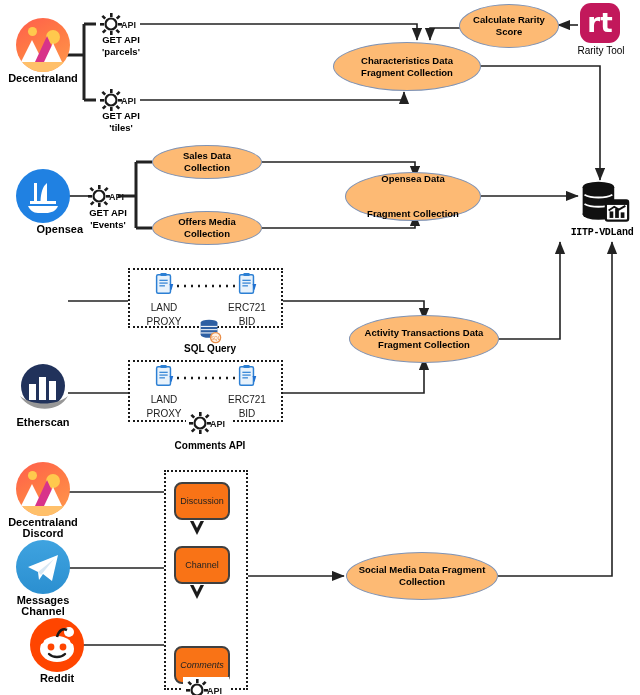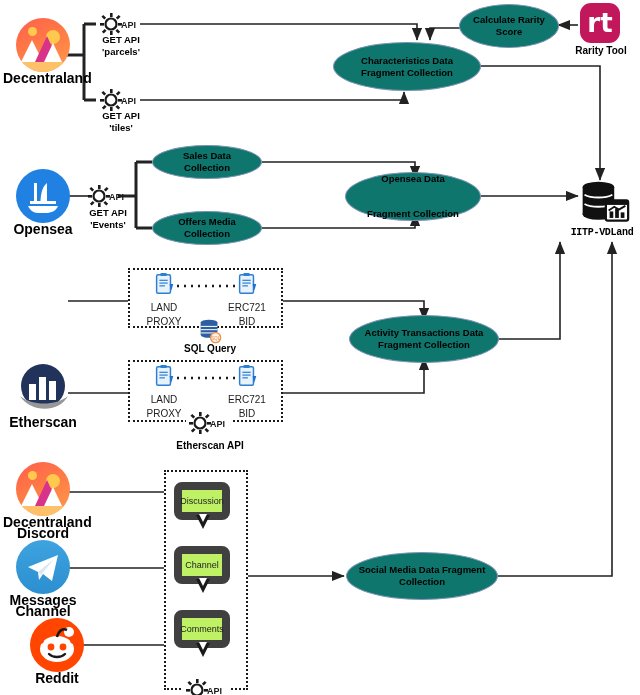--- a/index.html
+++ b/index.html
@@ -3,21 +3,21 @@
 <meta charset="utf-8">
 <style>
   html,body{margin:0;padding:0;background:#ffffff;}
   body{width:640px;height:695px;position:relative;overflow:hidden;
        font-family:"Liberation Sans",sans-serif;color:#000;}
   #canvas{position:absolute;left:0;top:0;width:640px;height:695px;}
   svg.wires{position:absolute;left:0;top:0;width:640px;height:695px;pointer-events:none;}
 
   
   .srcblock{position:absolute;width:80px;text-align:center;}
-  .srcblock .cap{font-size:14px;font-weight:bold;line-height:11.5px;margin-top:1px;}
+  .srcblock .cap{font-size:11px;font-weight:bold;line-height:11.5px;margin-top:1px;}
   .logo{width:54px;height:54px;margin:0 auto;position:relative;}
 
   
   .dcl{border-radius:50%;overflow:hidden;
        background:linear-gradient(150deg,#ff5e4d 0%,#ff7a45 45%,#ff9a4d 100%);}
   .dcl .dot1{position:absolute;width:9px;height:9px;border-radius:50%;background:#ffc94d;left:12px;top:9px;}
   .dcl .dot2{position:absolute;width:14px;height:14px;border-radius:50%;background:#ffc94d;left:30px;top:12px;}
   .dcl .t-white-l{position:absolute;left:5px;bottom:10px;width:0;height:0;
        border-left:11px solid transparent;border-right:11px solid transparent;border-bottom:22px solid #fff;}
   .dcl .t-mag{position:absolute;left:19px;bottom:10px;width:0;height:0;
@@ -28,38 +28,38 @@
 
   
   .osea{border-radius:50%;background:#2081e2;}
   
   .tg{border-radius:50%;background:linear-gradient(180deg,#3fa3e0 0%,#2b8fd0 100%);}
   
   .reddit{border-radius:50%;background:#ff4500;}
 
   
   .ell{position:absolute;display:flex;align-items:center;justify-content:center;text-align:center;
-       background:#0f766e;border:1px solid #7f93b5;border-radius:50%;
+       background:#fdba74;border:1px solid #7f93b5;border-radius:50%;
        font-size:9.5px;font-weight:bold;line-height:12px;color:#000;box-sizing:border-box;padding:0 8px;}
 
   
   .dotbox{position:absolute;border:2px dotted #1a1a1a;box-sizing:border-box;background:transparent;}
   .boxcap{position:absolute;text-align:center;font-size:10px;font-weight:bold;}
 
   .contract{position:absolute;width:64px;text-align:center;}
   .contract .cname{font-size:10px;line-height:12px;color:#222;margin-top:2px;
        font-family:"Liberation Sans",sans-serif;}
 
   
   .apiicon{position:absolute;width:46px;text-align:center;}
   .apicap{position:absolute;width:74px;text-align:center;font-size:9.5px;font-weight:bold;line-height:11.5px;}
 
   
-  .bubble{position:absolute;width:56px;height:38px;border:8px solid #404040;border-radius:8px;
-          background:#bef264;display:flex;align-items:center;justify-content:center;
+  .bubble{position:absolute;width:56px;height:38px;border:2px solid #404040;border-radius:8px;
+          background:#f97316;display:flex;align-items:center;justify-content:center;
           font-size:9px;color:#222;box-sizing:border-box;}
   .bubble .tail{position:absolute;left:14px;bottom:-17px;width:0;height:0;
           border-left:7px solid transparent;border-right:7px solid transparent;border-top:14px solid #1a1a1a;}
   .bubble .tailin{position:absolute;left:17px;bottom:-10px;width:0;height:0;
           border-left:4px solid transparent;border-right:4px solid transparent;border-top:8px solid #fff;}
 
   
   .dbcap{position:absolute;width:100px;text-align:center;font-size:10px;font-weight:bold;
          font-family:"Liberation Mono",monospace;letter-spacing:-0.3px;}
 
@@ -133,21 +133,21 @@
       <div class="dot1"></div>
         <div class="dot2"></div>
       <div class="base"></div>
       <div class="t-white-l"></div>
         <div class="t-mag"></div>
         <div class="t-white-r"></div>
     </div>
     <div class="cap">Decentraland</div>
   </div>
 
-  <div class="srcblock" style="left:3px;top:169px;">
+  <div class="srcblock" style="left:3px;top:169px;text-align:right;">
     <div class="logo osea">
       <svg viewBox="0 0 54 54" width="54" height="54">
         <g fill="#fff">
           <path d="M18 14 L18 32 L14 32 L14 35 L40 35 L40 32 L31 32 L31 14 L29.5 15.5
                    C27 18 25 23 24.5 32 L21 32 L21 14 Z"></path>
           <path d="M12 37 L42 37 C40 42 35 44 30 44 L22 44 C17 44 14 41 12 37 Z"></path>
         </g>
       </svg>
     </div>
     <div class="cap">Opensea</div>
@@ -302,21 +302,21 @@
   </div>
 
   <div class="ell" style="left:459px;top:4px;width:100px;height:44px;flex-direction:column;">
     <span>Calculate Rarity</span>
     <span>Score</span>
   </div>
 
   <div class="rt" style="left:580px;top:3px;">
     <span>rt</span>
   </div>
-  <div style="position:absolute;left:566px;top:45px;width:70px;text-align:center;font-size:10px;font-weight:bold;">Rarity Tool</div>
+  <div style="position:absolute;left:566px;top:45px;width:70px;text-align:center;font-size:10px;font-weight:normal;">Rarity Tool</div>
 
   <div class="dotbox" style="left:128px;top:268px;width:155px;height:60px;"></div>
   <svg style="position:absolute;left:170px;top:284px;" width="72" height="4">
     <line x1="0" y1="2" x2="72" y2="2" stroke="#1a1a1a" stroke-width="2.4" stroke-dasharray="2,5"></line>
   </svg>
   <div class="contract" style="left:132px;top:272px;">
     <svg viewBox="0 0 26 26" width="24" height="24">
       <rect x="5" y="3" width="15" height="20" rx="1.6" fill="#e8f2fb" stroke="#2b7fd4" stroke-width="1.6"></rect>
       <rect x="9" y="1" width="7" height="3.4" rx="1.2" fill="#2b7fd4"></rect>
       <g stroke="#2b7fd4" stroke-width="1.3">
@@ -402,35 +402,35 @@
         <rect x="3" y="12" width="4" height="2.6"></rect>
           <rect x="21" y="12" width="4" height="2.6"></rect>
         <rect x="5" y="5" width="4" height="2.6" transform="rotate(45 7 6)"></rect>
         <rect x="19" y="19" width="4" height="2.6" transform="rotate(45 21 20)"></rect>
         <rect x="19" y="5" width="4" height="2.6" transform="rotate(-45 21 6)"></rect>
         <rect x="5" y="19" width="4" height="2.6" transform="rotate(-45 7 20)"></rect>
       </g>
       <text x="24" y="17" font-size="9" font-weight="bold" fill="#1a1a1a" font-family="Liberation Sans, sans-serif">API</text>
     </svg>
   </div>
-  <div class="boxcap" style="left:155px;top:440px;width:110px;">Etherscan API</div>
+  <div class="boxcap" style="left:155px;top:440px;width:110px;">Comments API</div>
 
   <div class="dotbox" style="left:164px;top:470px;width:84px;height:220px;"></div>
 
   <div class="bubble" style="left:174px;top:482px;">
     <span>Discussion</span>
     <span class="tail"></span>
     <span class="tailin"></span>
   </div>
   <div class="bubble" style="left:174px;top:546px;">
     <span>Channel</span>
     <span class="tail"></span>
     <span class="tailin"></span>
   </div>
-  <div class="bubble" style="left:174px;top:610px;">
+  <div class="bubble" style="left:174px;top:646px;font-style:italic;">
     <span>Comments</span>
     <span class="tail"></span>
     <span class="tailin"></span>
   </div>
   <div style="position:absolute;left:183px;top:677px;width:46px;background:#fff;">
     <svg viewBox="0 0 46 26" width="46" height="26">
       <circle cx="14" cy="13" r="5.5" fill="none" stroke="#1a1a1a" stroke-width="2.2"></circle>
       <g fill="#1a1a1a">
         <rect x="13" y="2" width="2.6" height="4"></rect>
           <rect x="13" y="20" width="2.6" height="4"></rect>

